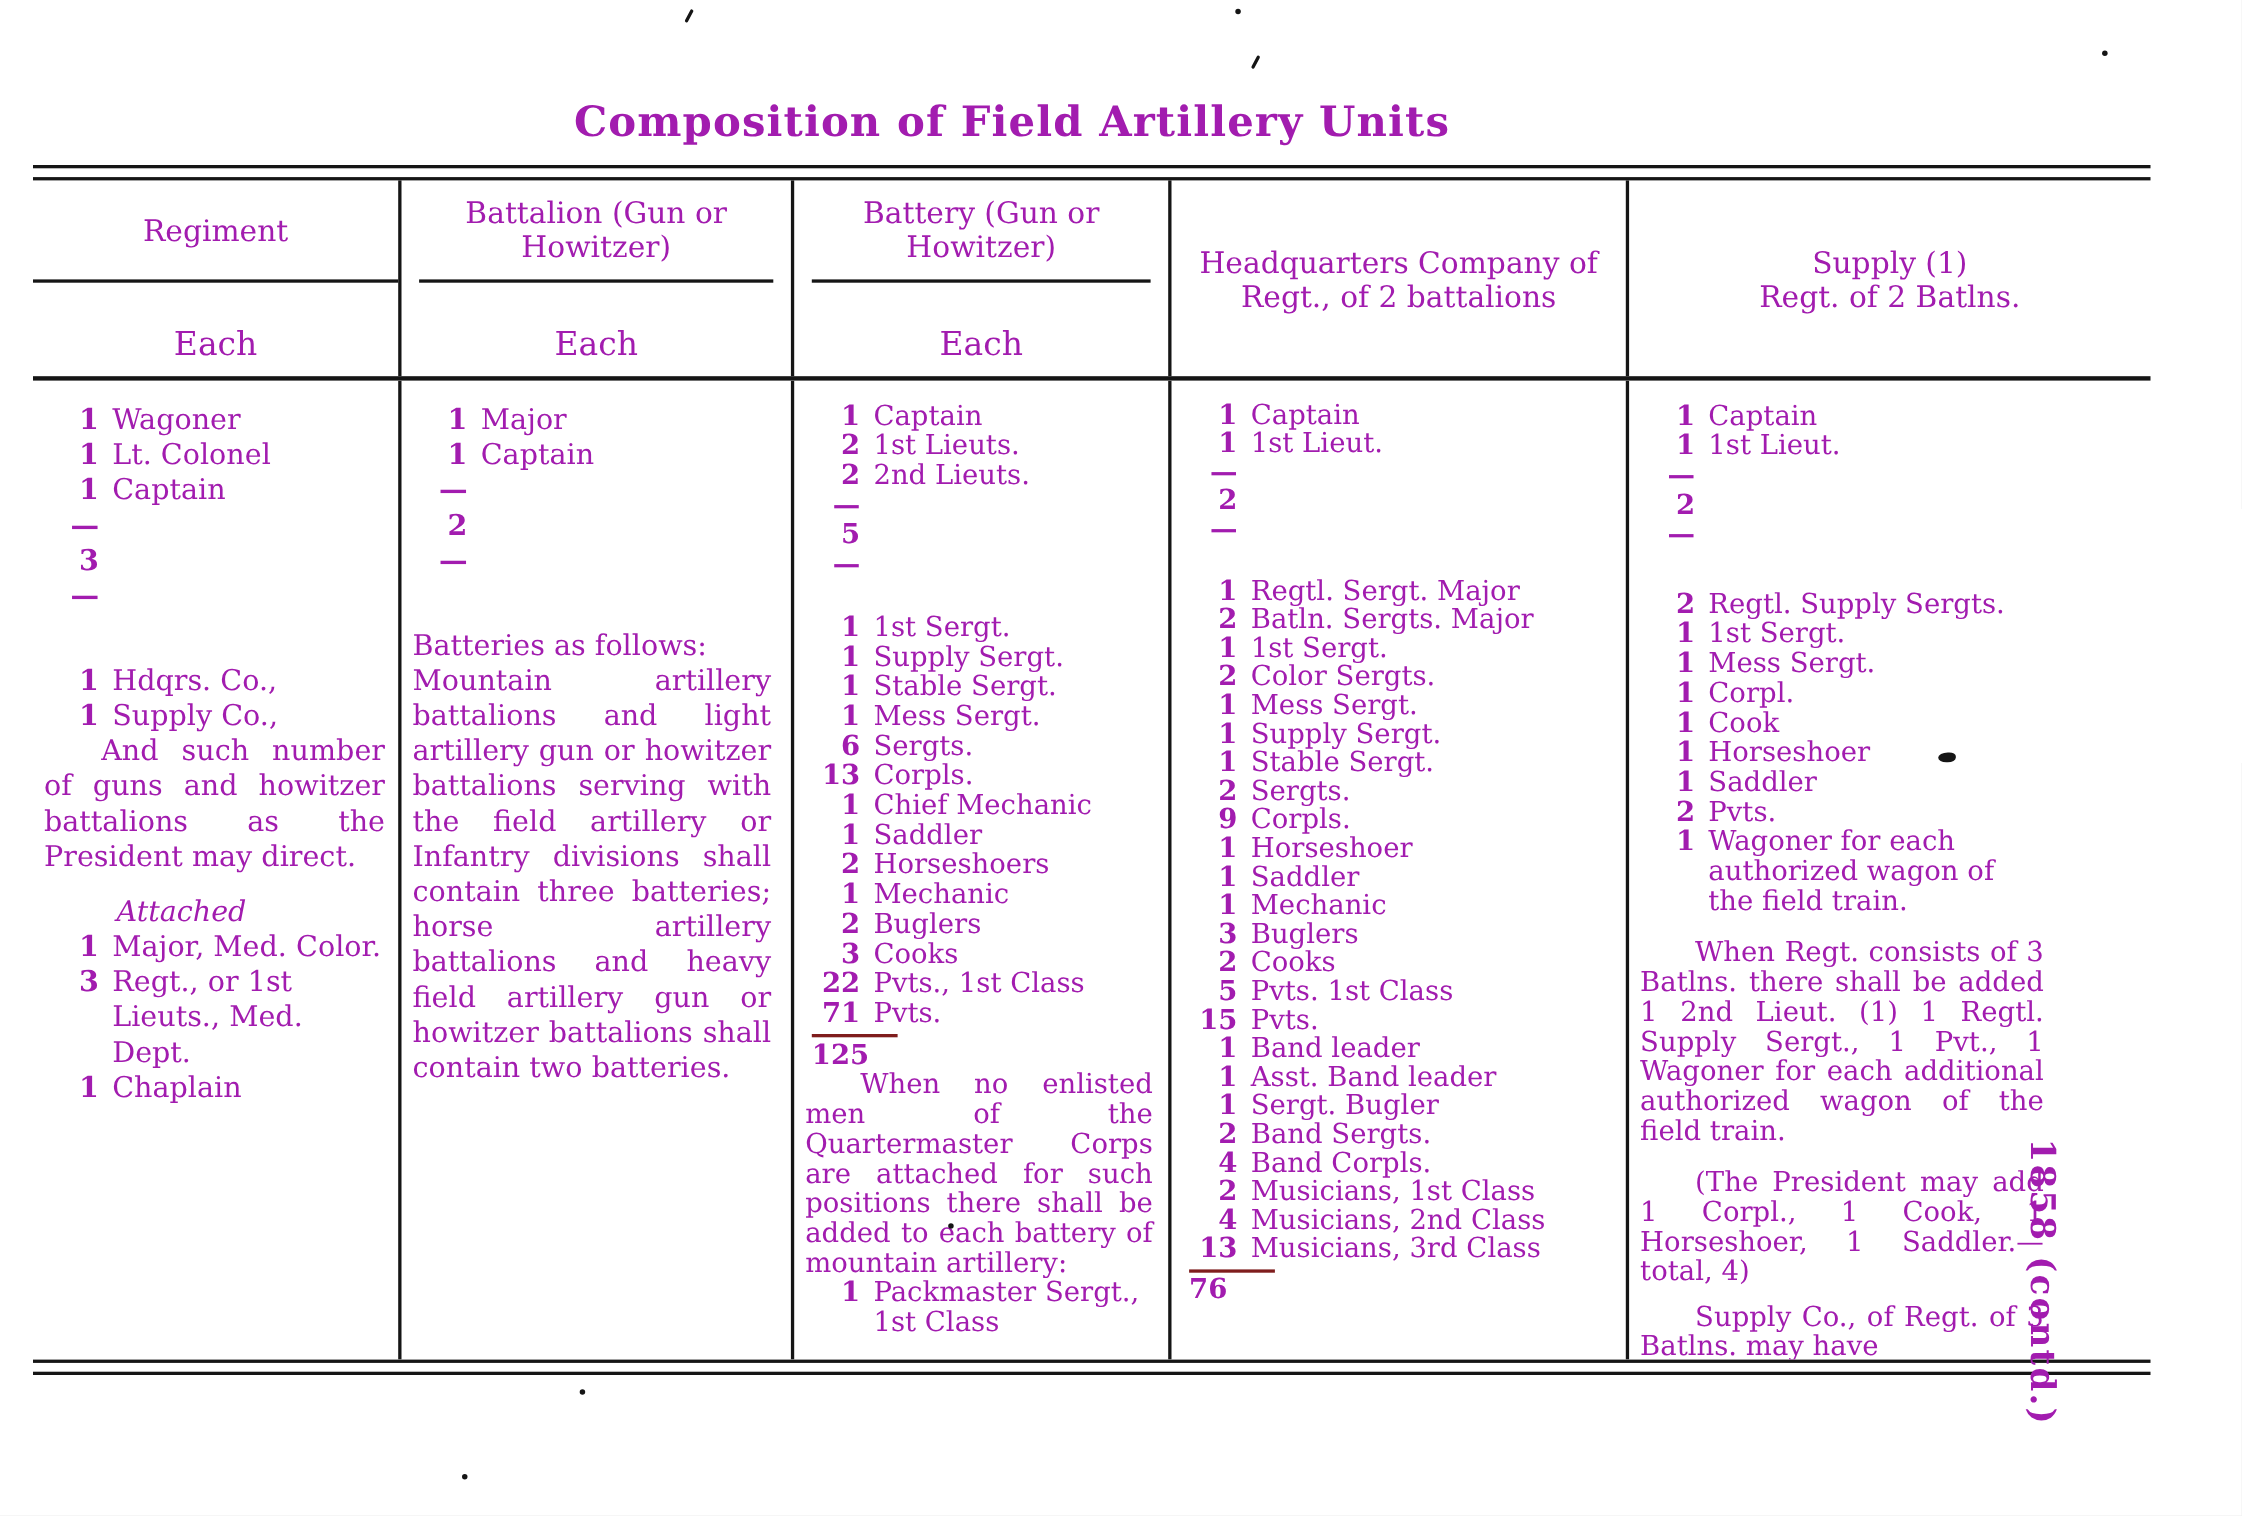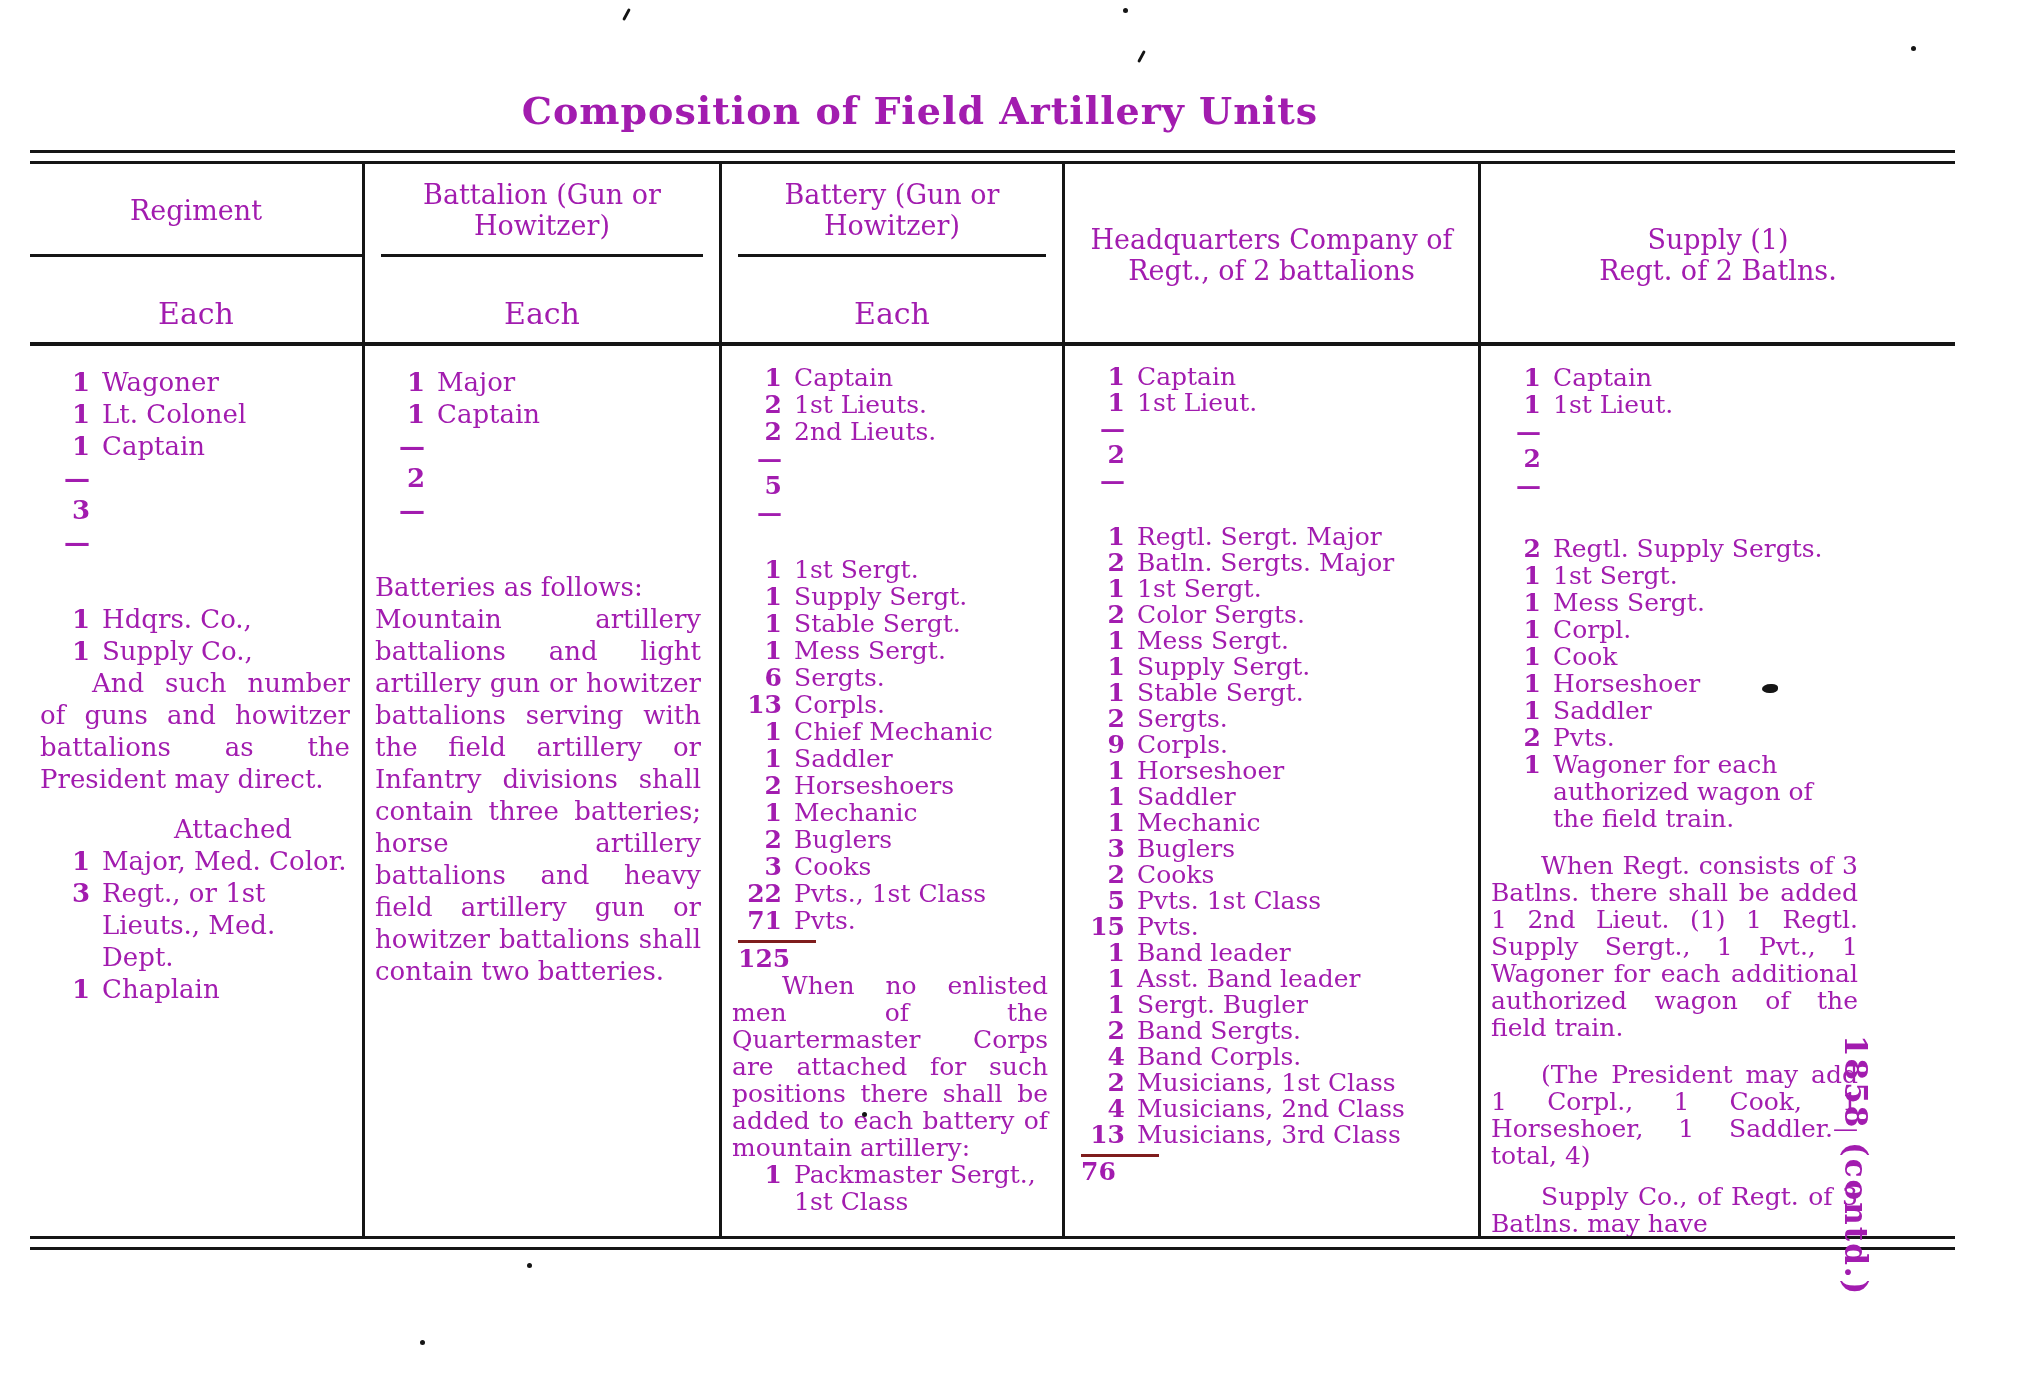--- a/index.html
+++ b/index.html
@@ -36,21 +36,21 @@
   .bcell.col4{padding-top:18px;padding-right:55px;}
   .bcell.col5{padding-top:18px;padding-right:95px;}
   .entry{display:flex;padding-left:8px;}
   .num{flex:0 0 44px;text-align:right;font-weight:700;padding-right:12px;box-sizing:content-box;}
   .lbl{flex:1;text-align:left;}
   .dash,.sum{margin-left:8px;width:44px;text-align:right;font-weight:700;}
   .total{margin-left:8px;margin-top:6px;width:78px;border-top:3px solid #7f1d1d;
     padding-top:2px;font-weight:700;}
   .para{margin:0 2px;text-align:justify;}
   .para.ind{text-indent:2em;}
-  .attached{text-align:right;margin-right:60px;}
+  .attached{font-style:italic;text-align:center;margin-right:60px;}
   .side-note{
     position:absolute;top:1035px;left:1838px;height:250px;
     writing-mode:vertical-rl;font-weight:700;font-size:31px;letter-spacing:2px;white-space:nowrap;
   }
   .speck{position:absolute;background:#151515;border-radius:50%;}
   .speck.blob{width:16px;height:9px;border-radius:60% 40% 50% 50%;}
   .speck.dot{width:5px;height:5px;}
   .speck.tick{width:3px;height:13px;border-radius:2px;transform:rotate(28deg);}
 </style>
 </head>

